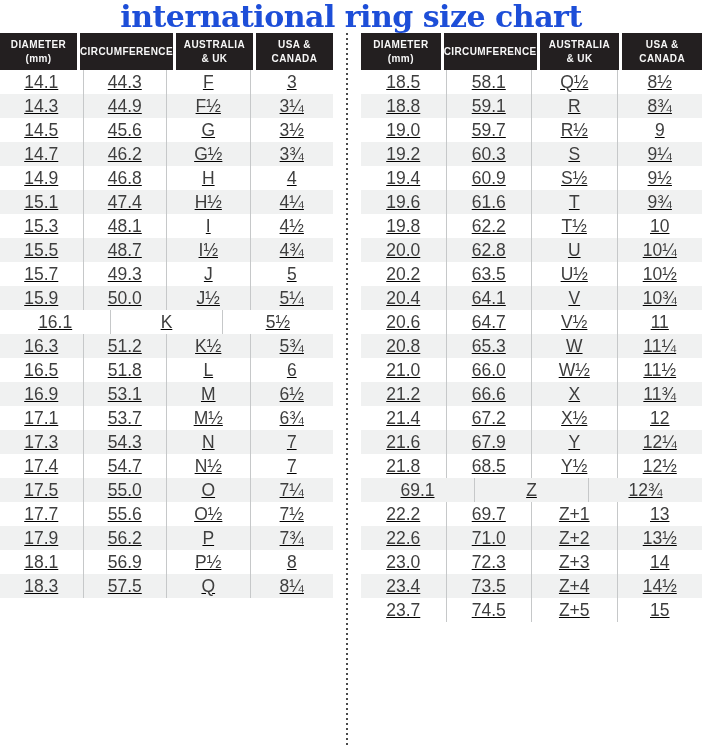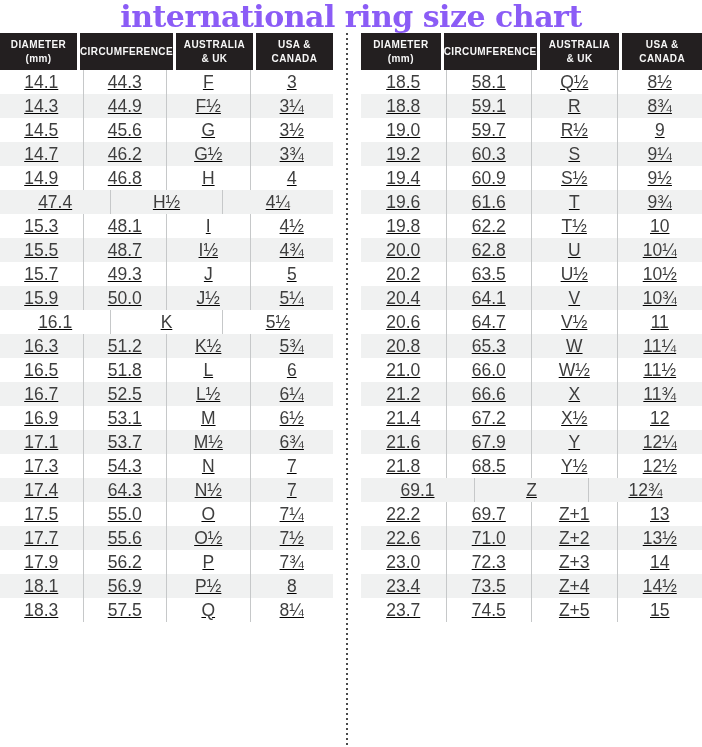--- a/index.html
+++ b/index.html
@@ -12,21 +12,21 @@
   }
   .title {
     margin:0;
     height:33px;
     text-align:center;
     font-family:"DejaVu Serif", serif;
     font-weight:bold;
     font-size:30px;
     line-height:34px;
     letter-spacing:-0.5px;
-    color:#8b5cf6;
+    color:#1d4ed8;
     position:relative;
     z-index:2;
     white-space:nowrap;
   }
   .tables {
     display:flex;
     height:714px;
     position:relative;
   }
   .size-table { display:flex; flex-direction:column; }
@@ -128,20 +128,21 @@
           <div class="cell">G½</div>
           <div class="cell">3¾</div>
         </div>
         <div class="row">
           <div class="cell">14.9</div>
           <div class="cell">46.8</div>
           <div class="cell">H</div>
           <div class="cell">4</div>
         </div>
         <div class="row">
+          <div class="cell">15.1</div>
           <div class="cell">47.4</div>
           <div class="cell">H½</div>
           <div class="cell">4¼</div>
         </div>
         <div class="row">
           <div class="cell">15.3</div>
           <div class="cell">48.1</div>
           <div class="cell">I</div>
           <div class="cell">4½</div>
         </div>
@@ -174,46 +175,40 @@
           <div class="cell">K½</div>
           <div class="cell">5¾</div>
         </div>
         <div class="row">
           <div class="cell">16.5</div>
           <div class="cell">51.8</div>
           <div class="cell">L</div>
           <div class="cell">6</div>
         </div>
         <div class="row">
-          <div class="cell">16.7</div>
-          <div class="cell">52.5</div>
-          <div class="cell">L½</div>
-          <div class="cell">6¼</div>
-        </div>
-        <div class="row">
           <div class="cell">16.9</div>
           <div class="cell">53.1</div>
           <div class="cell">M</div>
           <div class="cell">6½</div>
         </div>
         <div class="row">
           <div class="cell">17.1</div>
           <div class="cell">53.7</div>
           <div class="cell">M½</div>
           <div class="cell">6¾</div>
         </div>
         <div class="row">
           <div class="cell">17.3</div>
           <div class="cell">54.3</div>
           <div class="cell">N</div>
           <div class="cell">7</div>
         </div>
         <div class="row">
           <div class="cell">17.4</div>
-          <div class="cell">64.3</div>
+          <div class="cell">54.7</div>
           <div class="cell">N½</div>
           <div class="cell">7</div>
         </div>
         <div class="row">
           <div class="cell">17.5</div>
           <div class="cell">55.0</div>
           <div class="cell">O</div>
           <div class="cell">7¼</div>
         </div>
         <div class="row">

